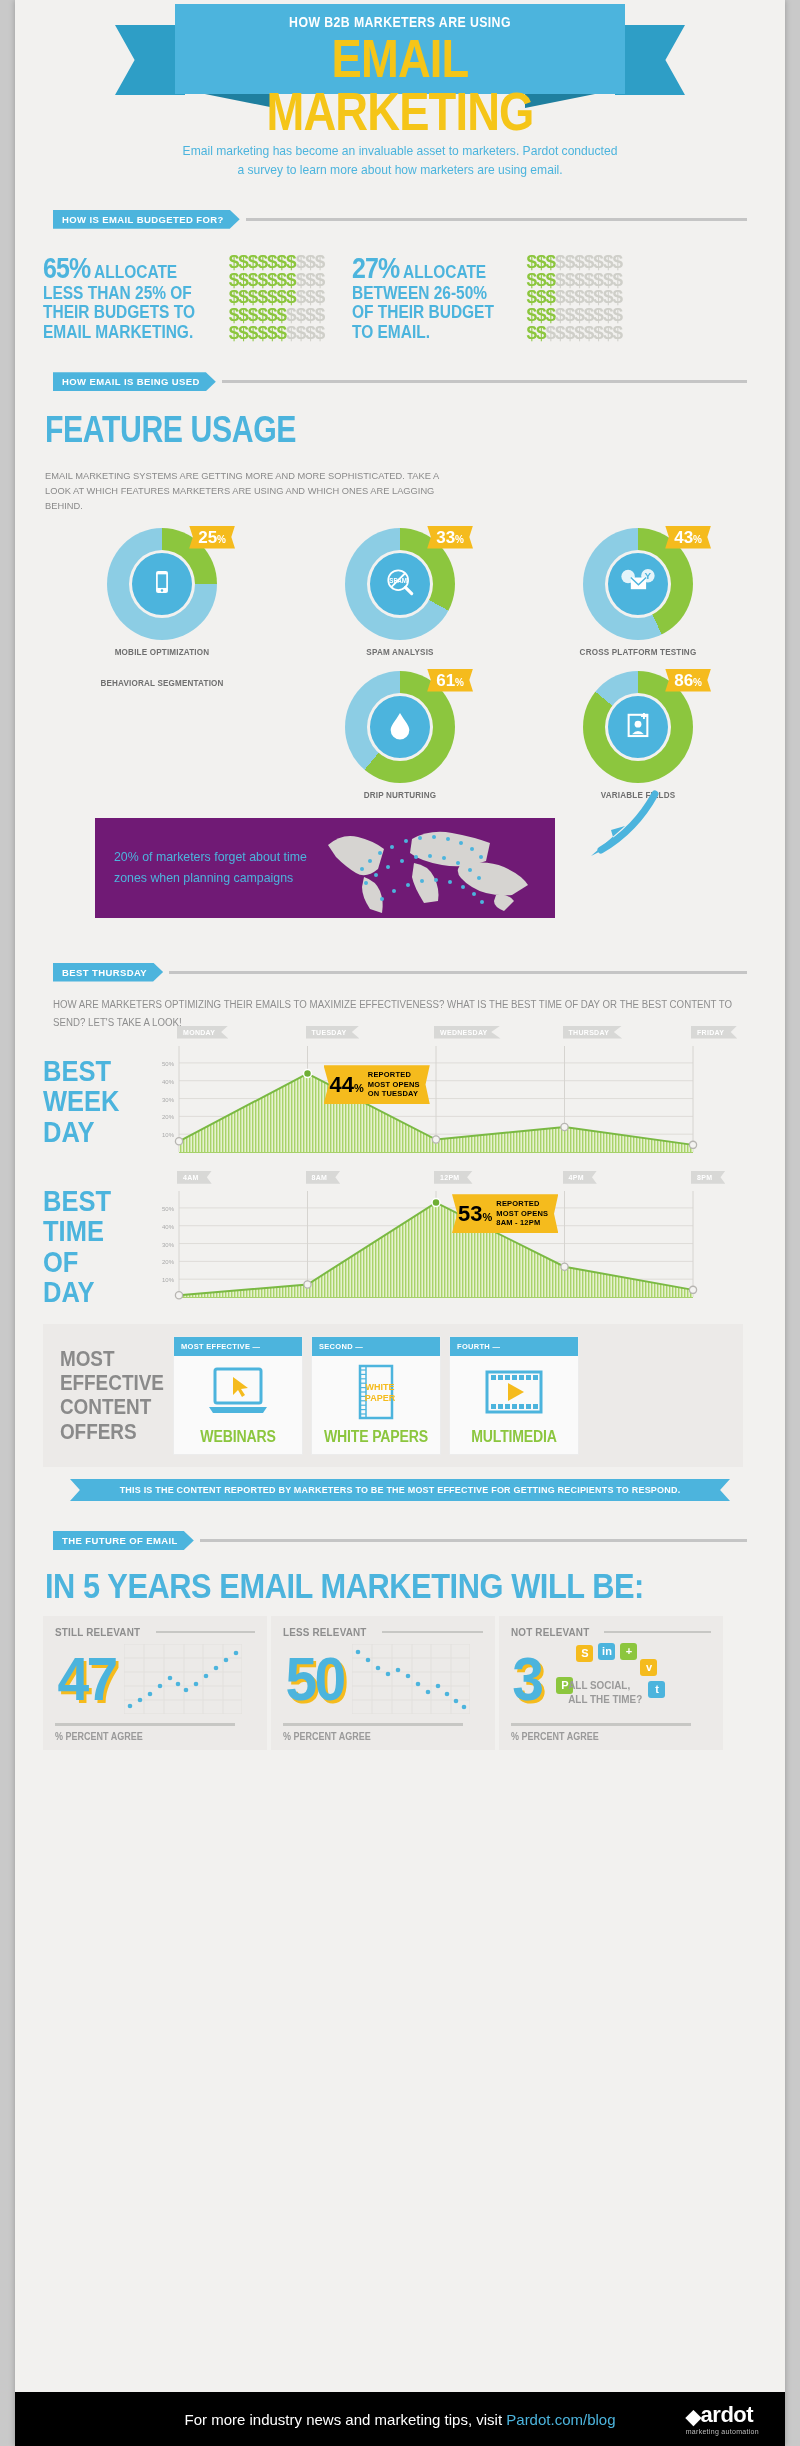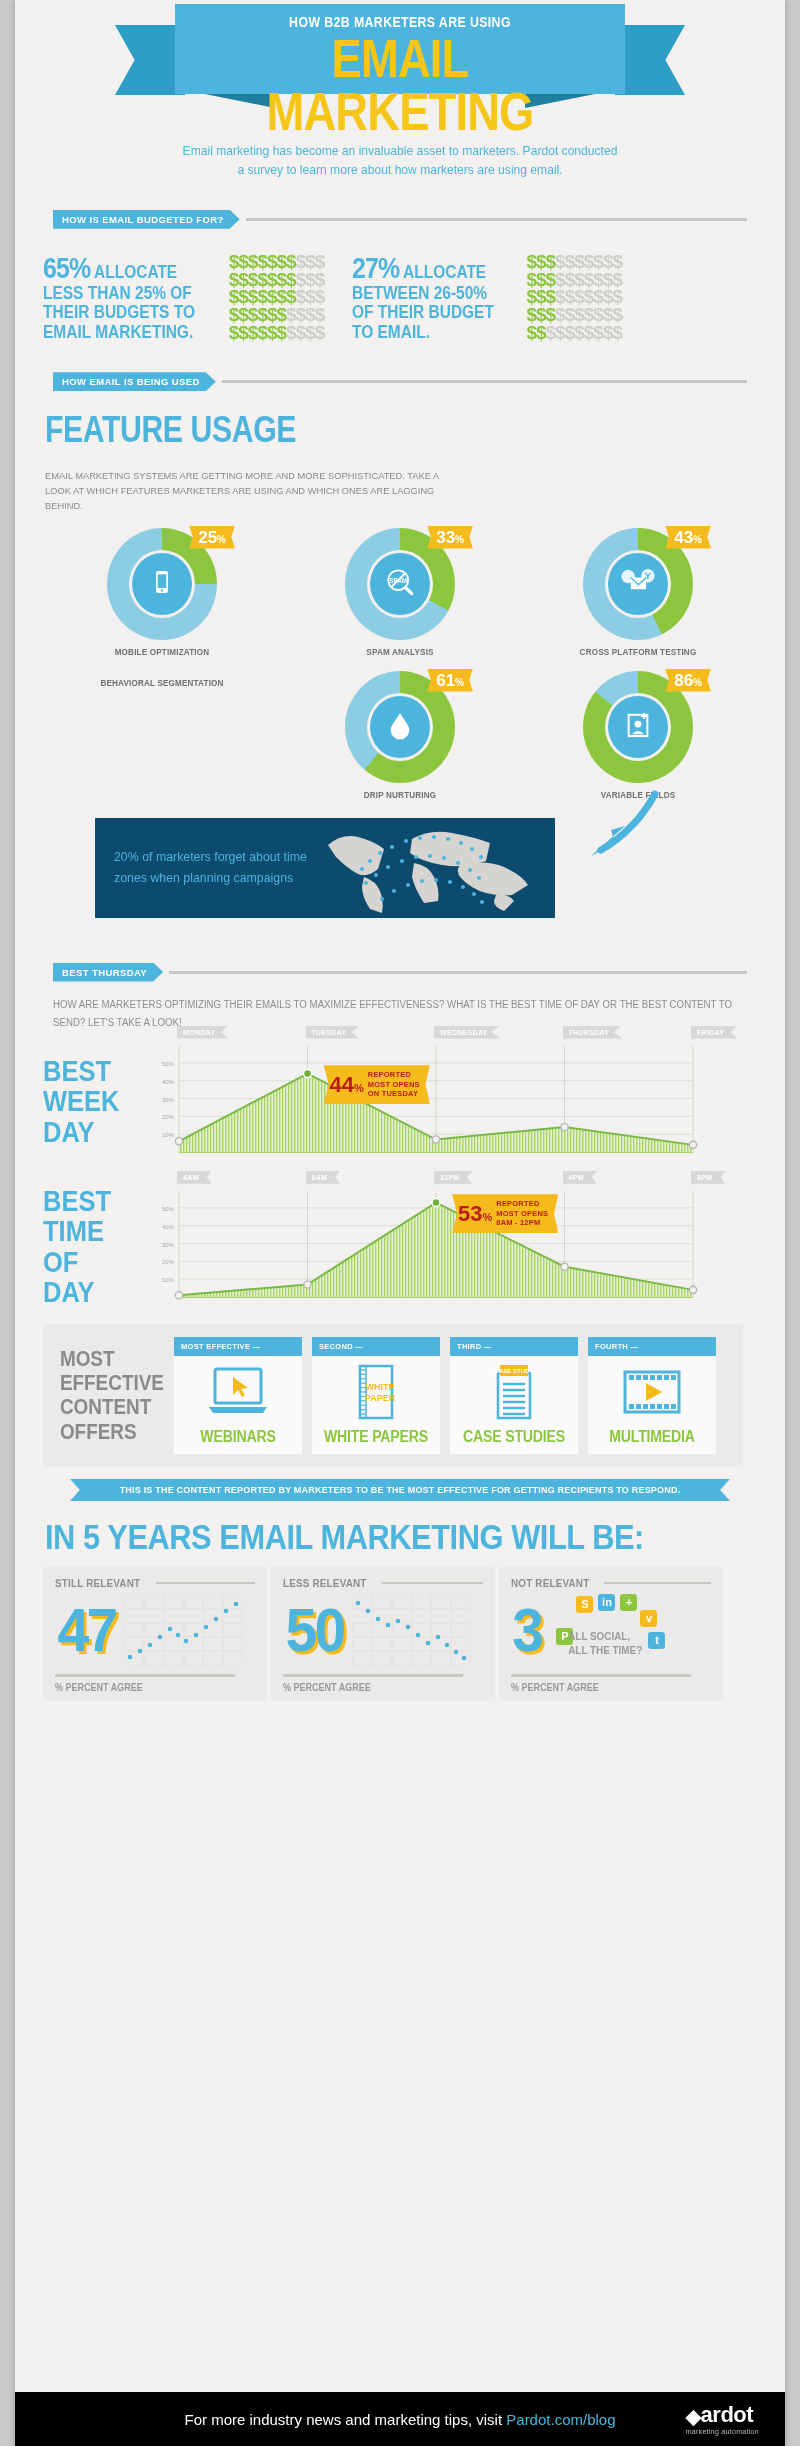--- a/index.html
+++ b/index.html
@@ -97,41 +97,41 @@
     font-size:17px; font-weight:bold; padding:3px 9px; line-height:1;
     clip-path:polygon(0 0,100% 0,92% 50%,100% 100%,0 100%,8% 50%);
   }
   .badge small { font-size:10px; }
   .donut-label { margin-top:7px; color:#6f6f6f; font-size:9px; font-weight:bold;
                  letter-spacing:.2px; transform:scaleX(.9); }
 
   
   .tz-wrap { position:relative; margin:18px 0 0 0; height:115px; }
   .tz-box { position:absolute; left:80px; top:0; width:460px; height:100px;
-            background:#0c4a6e; display:flex; align-items:center; }
+            background:#701a75; display:flex; align-items:center; }
   .tz-text { color:#4cb4dd; font-size:13px; line-height:1.55; padding-left:20px; width:225px;
              transform:scaleX(.95); transform-origin:left center;}
   .arrow2 { position:absolute; left:552px; top:-30px; }
 
   
   .bp-desc { margin:14px 0 0 38px; color:#8e8e8e; font-size:10px; line-height:1.8;
              transform:scaleX(.97); transform-origin:left center;}
 
   .chartblock { display:flex; align-items:center; margin-top:14px; padding-left:28px; }
   .chart-title { color:#4cb4dd; font-size:30px; font-weight:bold; line-height:1.02;
                  width:92px; transform:scaleX(.85); transform-origin:left center;}
   .chart-area { position:relative; width:560px; height:112px; margin-left:6px; }
   .flag {
     position:absolute; top:-20px; background:#d8d8d6; color:#fff; font-size:7px;
     font-weight:bold; padding:3px 13px 3px 6px; letter-spacing:.3px; white-space:nowrap;
     clip-path:polygon(0 0,100% 0,86% 50%,100% 100%,0 100%);
     transform:translateX(-2px);
   }
   .callout {
-    position:absolute; background:#f5bb1d; color:#b91c1c; display:flex; align-items:center;
+    position:absolute; background:#f5bb1d; color:#000000; display:flex; align-items:center;
     padding:5px 10px 5px 6px; gap:4px;
     clip-path:polygon(0 0,100% 0,96% 50%,100% 100%,0 100%,5% 50%);
   }
   .callout .num { font-size:22px; font-weight:bold; line-height:1; }
   .callout .num small { font-size:11px; }
   .callout .txt { font-size:7.5px; font-weight:bold; line-height:1.28; letter-spacing:.2px; }
 
   
   .offers { margin:16px 0 0 28px; width:700px; background:#eceae8; display:flex;
             align-items:center; padding:12px 10px; gap:8px; }
@@ -487,39 +487,20 @@
                 <line x1="14" y1="46.6" x2="20" y2="46.6"></line>
                 <line x1="14" y1="51" x2="20" y2="51"></line>
               </g>
               <text x="34" y="27" font-size="9" font-weight="bold" fill="#f5bb1d" text-anchor="middle" font-family="Liberation Sans">WHITE</text>
               <text x="34" y="38" font-size="9" font-weight="bold" fill="#f5bb1d" text-anchor="middle" font-family="Liberation Sans">PAPER</text>
             </svg>
           </div>
           <div class="off-name cond">WHITE PAPERS</div>
         </div>
         <div class="off-card">
-          <div class="off-tag cond">THIRD —</div>
-          <div class="off-icon">
-            <svg width="56" height="58" viewBox="0 0 56 58">
-              <rect x="12" y="10" width="32" height="45" fill="none" stroke="#4cb4dd" stroke-width="2.5"></rect>
-              <rect x="14" y="2" width="28" height="11" fill="#f5bb1d"></rect>
-              <text x="28" y="10" font-size="6" font-weight="bold" fill="#fff" text-anchor="middle" font-family="Liberation Sans">CASE STUDY</text>
-              <g stroke="#4cb4dd" stroke-width="2.4">
-                <line x1="17" y1="21" x2="39" y2="21"></line>
-                <line x1="17" y1="27" x2="39" y2="27"></line>
-                <line x1="17" y1="33" x2="39" y2="33"></line>
-                <line x1="17" y1="39" x2="39" y2="39"></line>
-                <line x1="17" y1="45" x2="39" y2="45"></line>
-                <line x1="17" y1="51" x2="39" y2="51"></line>
-              </g>
-            </svg>
-          </div>
-          <div class="off-name cond">CASE STUDIES</div>
-        </div>
-        <div class="off-card">
           <div class="off-tag cond">FOURTH —</div>
           <div class="off-icon">
             <svg width="66" height="52" viewBox="0 0 66 52">
               <rect x="6" y="6" width="54" height="40" fill="none" stroke="#4cb4dd" stroke-width="3"></rect>
               <g fill="#4cb4dd">
                 <rect x="10" y="9" width="5" height="5"></rect>
                 <rect x="10" y="38" width="5" height="5"></rect>
                 <rect x="17" y="9" width="5" height="5"></rect>
                 <rect x="17" y="38" width="5" height="5"></rect>
                 <rect x="24" y="9" width="5" height="5"></rect>
@@ -536,20 +517,24 @@
               <path d="M27 17 L43 26 L27 35 Z" fill="#f5bb1d"></path>
             </svg>
           </div>
           <div class="off-name cond">MULTIMEDIA</div>
         </div>
       </div>
   </div>
 
   <div class="banner cond">THIS IS THE CONTENT REPORTED BY MARKETERS TO BE THE MOST EFFECTIVE FOR GETTING RECIPIENTS TO RESPOND.</div>
 
+  <div class="sec">
+    <div class="sec-tag cond">THE FUTURE OF EMAIL</div>
+    <div class="sec-line"></div>
+  </div>
 
   <div class="fut-title cond">IN 5 YEARS EMAIL MARKETING WILL BE:</div>
 
   <div class="fut-row">
 
     <div class="fut-card">
       <div class="fut-head">
         <div class="fut-lbl cond">STILL RELEVANT</div>
         <div class="fut-rule"></div>
       </div>

